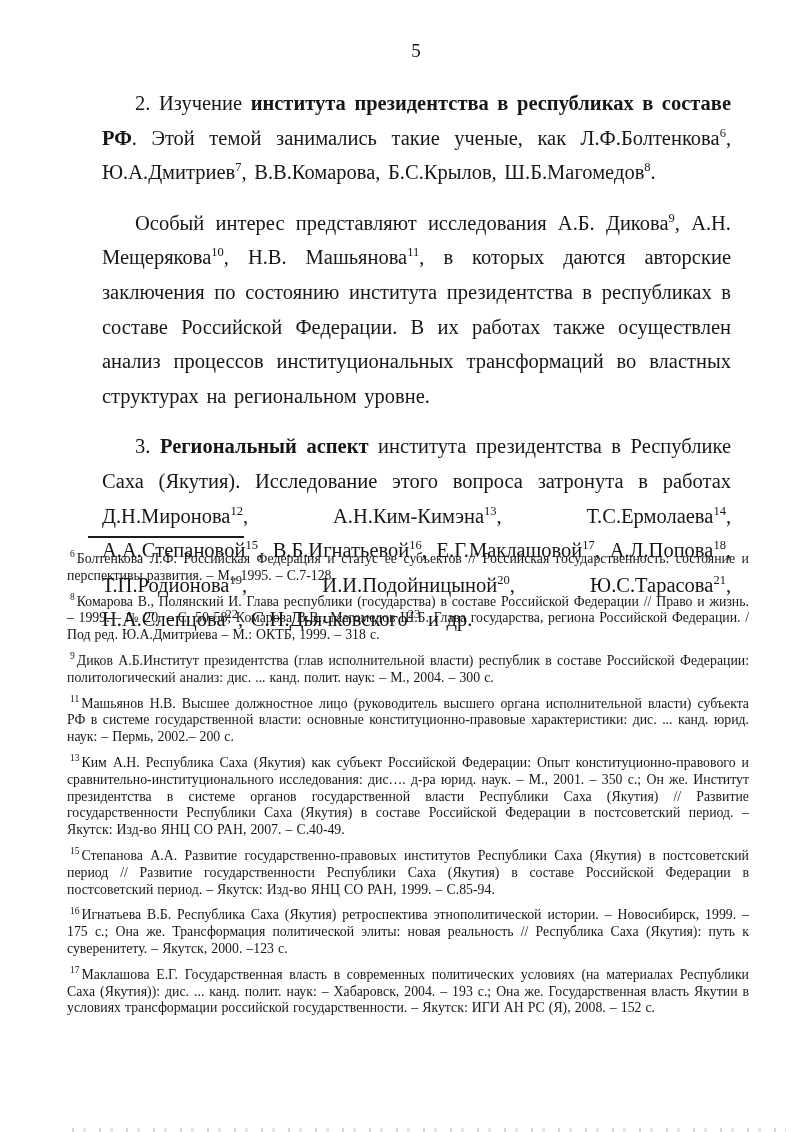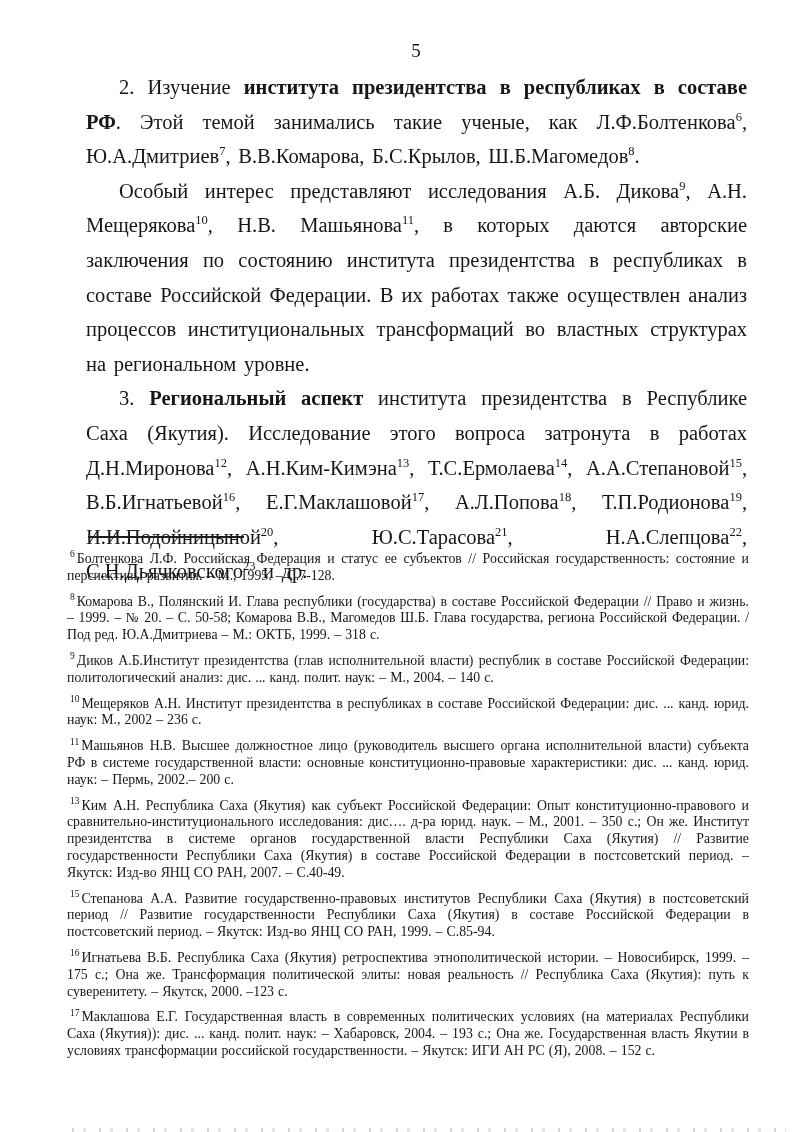--- a/index.html
+++ b/index.html
@@ -23,21 +23,21 @@
     text-align: center;
     font-size: 19px;
   }
   .main-text {
     position: absolute;
     left: 86px;
     top: 70px;
     width: 661px;
   }
   .paragraph {
-    margin: 0;
+    margin: 16px;
     text-align: justify;
     text-indent: 33px;
     font-size: 20.5px;
     line-height: 34.6px;
     word-spacing: 2.5px;
   }
   .paragraph .bold {
     font-weight: bold;
   }
   .paragraph sup {
@@ -99,22 +99,21 @@
     <p class="paragraph"><span>2. Изучение </span><span class="bold">института президентства в республиках в составе РФ</span><span>. Этой темой занимались такие ученые, как Л.Ф.Болтенкова</span><sup>6</sup><span>, Ю.А.Дмитриев</span><sup>7</sup><span>, В.В.Комарова, Б.С.Крылов, Ш.Б.Магомедов</span><sup>8</sup><span>.</span></p>
     <p class="paragraph"><span>Особый интерес представляют исследования А.Б. Дикова</span><sup>9</sup><span>, А.Н. Мещерякова</span><sup>10</sup><span>, Н.В. Машьянова</span><sup>11</sup><span>, в которых даются авторские заключения по состоянию института президентства в республиках в составе Российской Федерации. В их работах также осуществлен анализ процессов институциональных трансформаций во властных структурах  на региональном уровне.</span></p>
     <p class="paragraph"><span>3. </span><span class="bold">Региональный аспект</span><span> института президентства в Республике Саха (Якутия). Исследование этого вопроса затронута в работах Д.Н.Миронова</span><sup>12</sup><span>, А.Н.Ким-Кимэна</span><sup>13</sup><span>, Т.С.Ермолаева</span><sup>14</sup><span>, А.А.Степановой</span><sup>15</sup><span>, В.Б.Игнатьевой</span><sup>16</sup><span>, Е.Г.Маклашовой</span><sup>17</sup><span>, А.Л.Попова</span><sup>18</sup><span>, Т.П.Родионова</span><sup>19</sup><span>, И.И.Подойницыной</span><sup>20</sup><span>, Ю.С.Тарасова</span><sup>21</sup><span>, Н.А.Слепцова</span><sup>22</sup><span>, С.Н.Дьячковского</span><sup>23</sup><span> и др.</span></p>
   </div>
 
 <hr class="footnote-separator">
 
 <div class="footnotes">
     <div class="footnote"><sup>6</sup><span>Болтенкова Л.Ф. Российская Федерация и статус ее субъектов // Российская государственность: состояние и перспективы развития. – М., 1995. – С.7-128.</span></div>
     <div class="footnote"><sup>8</sup><span>Комарова В., Полянский И. Глава республики (государства) в составе Российской Федерации // Право и жизнь. – 1999. – № 20. – С. 50-58; Комарова В.В., Магомедов Ш.Б. Глава государства, региона Российской Федерации. / Под ред. Ю.А.Дмитриева – М.: ОКТБ, 1999. – 318 с.</span></div>
-    <div class="footnote"><sup>9</sup><span>Диков А.Б.Институт президентства (глав исполнительной власти) республик в составе Российской Федерации: политологический анализ: дис. ... канд. полит. наук: – М., 2004. – 140 с.</span></div>
-    <div class="footnote"><sup>10</sup><span>Мещеряков А.Н. Институт президентства в республиках в составе Российской Федерации: дис. ... канд. юрид. наук: М., 2002 – 236 с.</span></div>
+    <div class="footnote"><sup>9</sup><span>Диков А.Б.Институт президентства (глав исполнительной власти) республик в составе Российской Федерации: политологический анализ: дис. ... канд. полит. наук: – М., 2004. – 300 с.</span></div>
     <div class="footnote"><sup>11</sup><span>Машьянов Н.В. Высшее должностное лицо (руководитель высшего органа исполнительной власти) субъекта РФ в системе государственной власти: основные конституционно-правовые характеристики: дис. ... канд. юрид. наук:  – Пермь, 2002.– 200 с.</span></div>
     <div class="footnote"><sup>13</sup><span>Ким А.Н. Республика Саха (Якутия) как субъект Российской Федерации: Опыт конституционно-правового и сравнительно-институционального исследования: дис…. д-ра юрид. наук. – М., 2001. – 350 с.;  Он же. Институт президентства в системе органов государственной власти Республики Саха (Якутия) // Развитие государственности Республики Саха (Якутия) в составе Российской Федерации в постсоветский период. – Якутск: Изд-во ЯНЦ СО РАН, 2007. – С.40-49.</span></div>
     <div class="footnote"><sup>15</sup><span>Степанова А.А. Развитие государственно-правовых институтов Республики Саха (Якутия) в постсоветский период // Развитие государственности Республики Саха (Якутия) в составе Российской Федерации в постсоветский период. – Якутск: Изд-во ЯНЦ СО РАН, 1999. – С.85-94.</span></div>
     <div class="footnote"><sup>16</sup><span>Игнатьева В.Б. Республика Саха (Якутия) ретроспектива этнополитической истории. – Новосибирск, 1999. – 175 с.; Она же. Трансформация политической элиты: новая реальность // Республика Саха (Якутия): путь к суверенитету. – Якутск, 2000. –123 с.</span></div>
     <div class="footnote"><sup>17</sup><span>Маклашова Е.Г. Государственная власть в современных политических условиях (на материалах Республики Саха (Якутия)): дис. ... канд. полит. наук: – Хабаровск, 2004. – 193 с.; Она же. Государственная  власть  Якутии в условиях трансформации  российской государственности. – Якутск: ИГИ АН РС (Я), 2008. – 152 с.</span></div>
   </div>
 
 <div class="cutoff-artifact"></div>
 
 </body></html>

